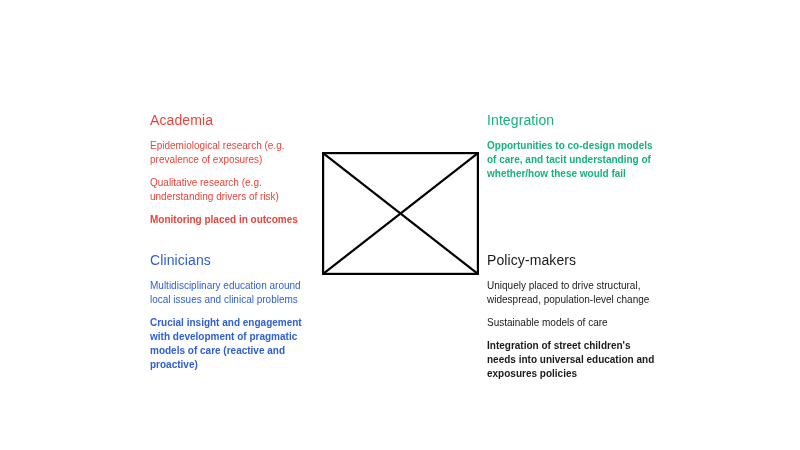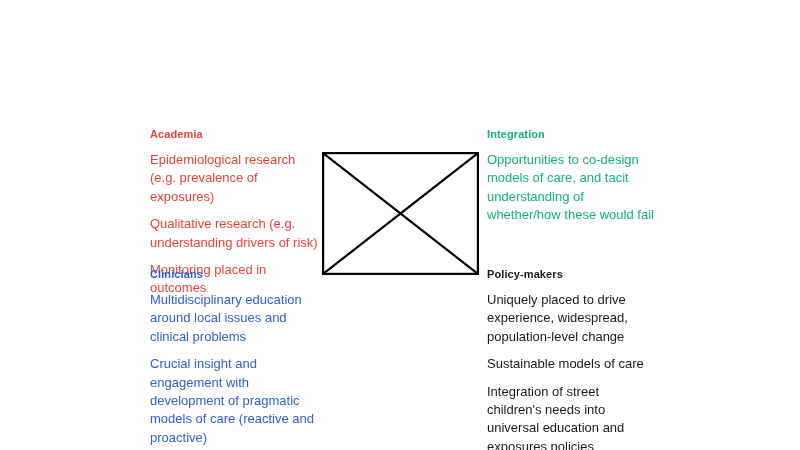--- a/index.html
+++ b/index.html
@@ -34,33 +34,34 @@
   .center-box svg {
     display: block;
   }
 
   
   .quad {
     position: absolute;
     width: 168px;
   }
   .quad-title {
-    font-size: 11px;
-    font-weight: bold;
+    font-size: 14px;
+    font-weight: normal;
     line-height: 1.25;
-    margin: 16px 0 9px 0;
+    margin: 0 0 9px 0;
     letter-spacing: 0.1px;
   }
   .quad-item {
-    font-size: 13px;
+    font-size: 10px;
     line-height: 1.42;
     margin: 4px 0 9px 0;
   }
   .quad-item:last-child {
     margin-bottom: 0;
+    font-weight: bold;
   }
 
   
   .quad-academia   { left: 150px; top: 112px; }
   .quad-communities{ left: 487px; top: 112px; }
   .quad-clinicians { left: 150px; top: 252px; }
   .quad-policy     { left: 487px; top: 252px; }
 </style>
 </head>
 <body>
@@ -88,18 +89,18 @@
   </div>
 
   <div class="quad quad-clinicians">
     <p class="quad-title" style="color:#2f5fd0">Clinicians</p>
     <p class="quad-item" style="color:#2f5fd0">Multidisciplinary education around local issues and clinical problems</p>
     <p class="quad-item" style="color:#2f5fd0">Crucial insight and engagement with development of pragmatic models of care (reactive and proactive)</p>
   </div>
 
   <div class="quad quad-policy">
     <p class="quad-title" style="color:#1a1a1a">Policy-makers</p>
-    <p class="quad-item" style="color:#1a1a1a">Uniquely placed to drive experience, widespread, population-level change</p>
+    <p class="quad-item" style="color:#1a1a1a">Uniquely placed to drive structural, widespread, population-level change</p>
     <p class="quad-item" style="color:#1a1a1a">Sustainable models of care</p>
     <p class="quad-item" style="color:#1a1a1a">Integration of street children's needs into universal education and exposures policies</p>
   </div>
 
 </div>
 
 </body></html>

